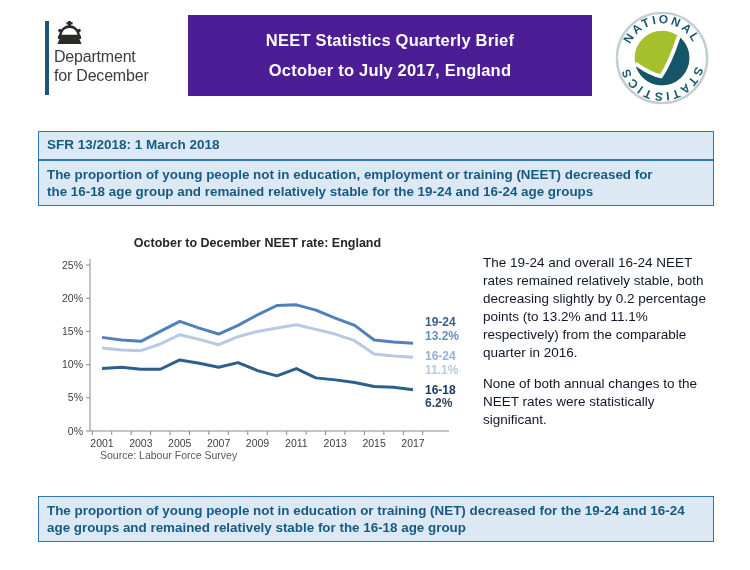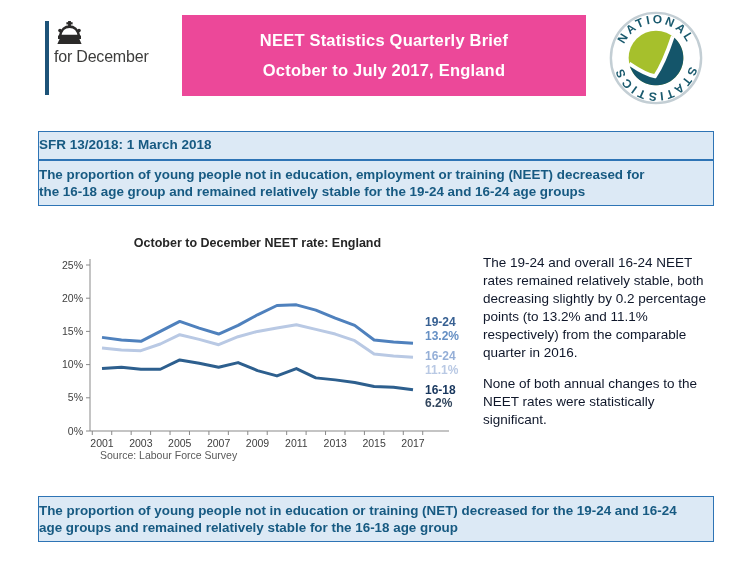--- a/index.html
+++ b/index.html
@@ -6,29 +6,29 @@
   body{width:750px;height:570px;font-family:"Liberation Sans",sans-serif;overflow:hidden;}
   .page{width:750px;height:570px;box-sizing:border-box;padding:15px 36px 0 38px;background:#fff;}
 
   
   .top{display:flex;align-items:flex-start;margin:0 0 34px 7px;height:82px;}
   .dfe-logo{display:flex;width:125px;height:80px;margin-top:6px;}
   .dfe-bar{width:4px;height:74px;background:#1d5378;margin-right:5px;}
   .dfe-body{display:flex;flex-direction:column;}
   .crown{margin:0 0 2px 2px;}
   .dfe-name{font-size:16px;line-height:19px;color:#3d3d3c;letter-spacing:-0.2px;}
-  .title-box{width:404px;height:81px;background:#ec4899;color:#fff;display:flex;flex-direction:column;
-             justify-content:center;align-items:center;gap:11px;margin-left:12px;}
+  .title-box{width:404px;height:81px;background:#4c1d95;color:#fff;display:flex;flex-direction:column;
+             justify-content:center;align-items:center;gap:11px;margin-left:18px;}
   .title-box div{font-size:16.5px;font-weight:bold;letter-spacing:0.2px;}
   .ns-badge{margin-left:22px;margin-top:-5px;}
   .badge-text{font-size:12.5px;font-weight:bold;fill:#1a5a6e;letter-spacing:2.5px;}
 
   
   .blue-box{background:#dce9f5;border:1.5px solid #2e74b5;color:#175a82;font-weight:bold;
-            padding:5px 0;box-sizing:border-box;}
+            padding:5px 8px;box-sizing:border-box;}
   .sfr-box{font-size:13.5px;height:29px;}
   .headline{font-size:13.4px;line-height:17px;}
   .headline-1{margin-top:0;}
   .headline-1 span{display:block;max-width:618px;}
   .headline-2{margin-top:12px;}
   .headline-2 span{display:block;max-width:644px;}
 
   
   .content-row{display:flex;margin-top:26px;justify-content:space-between;}
   figure.chart{margin:0 0 0 7px;width:430px;}
@@ -53,20 +53,21 @@
             <rect x="12.1" y="0" width="2.8" height="5.2"></rect>
             <rect x="10.4" y="1.2" width="6.2" height="2.2"></rect>
             <path d="M4 15 C 5 8.2, 9.5 5.6, 13.5 5.6 C 17.5 5.6, 22 8.2, 23 15 Z" fill="none" stroke="#2b2a29" stroke-width="2.6"></path>
             <circle cx="4" cy="9.6" r="1.8"></circle>
             <circle cx="23" cy="9.6" r="1.8"></circle>
             <rect x="2" y="14.6" width="23" height="3.4"></rect>
             <path d="M3.6 18 L1.4 23 H25.6 L23.4 18 Z"></path>
           </g>
         </svg>
         <div class="dfe-name">
+          <div>Department</div>
           <div>for December</div>
         </div>
       </div>
     </div>
 
     <div class="title-box">
       <div>NEET Statistics Quarterly Brief</div>
       <div>October to July 2017, England</div>
     </div>
 

